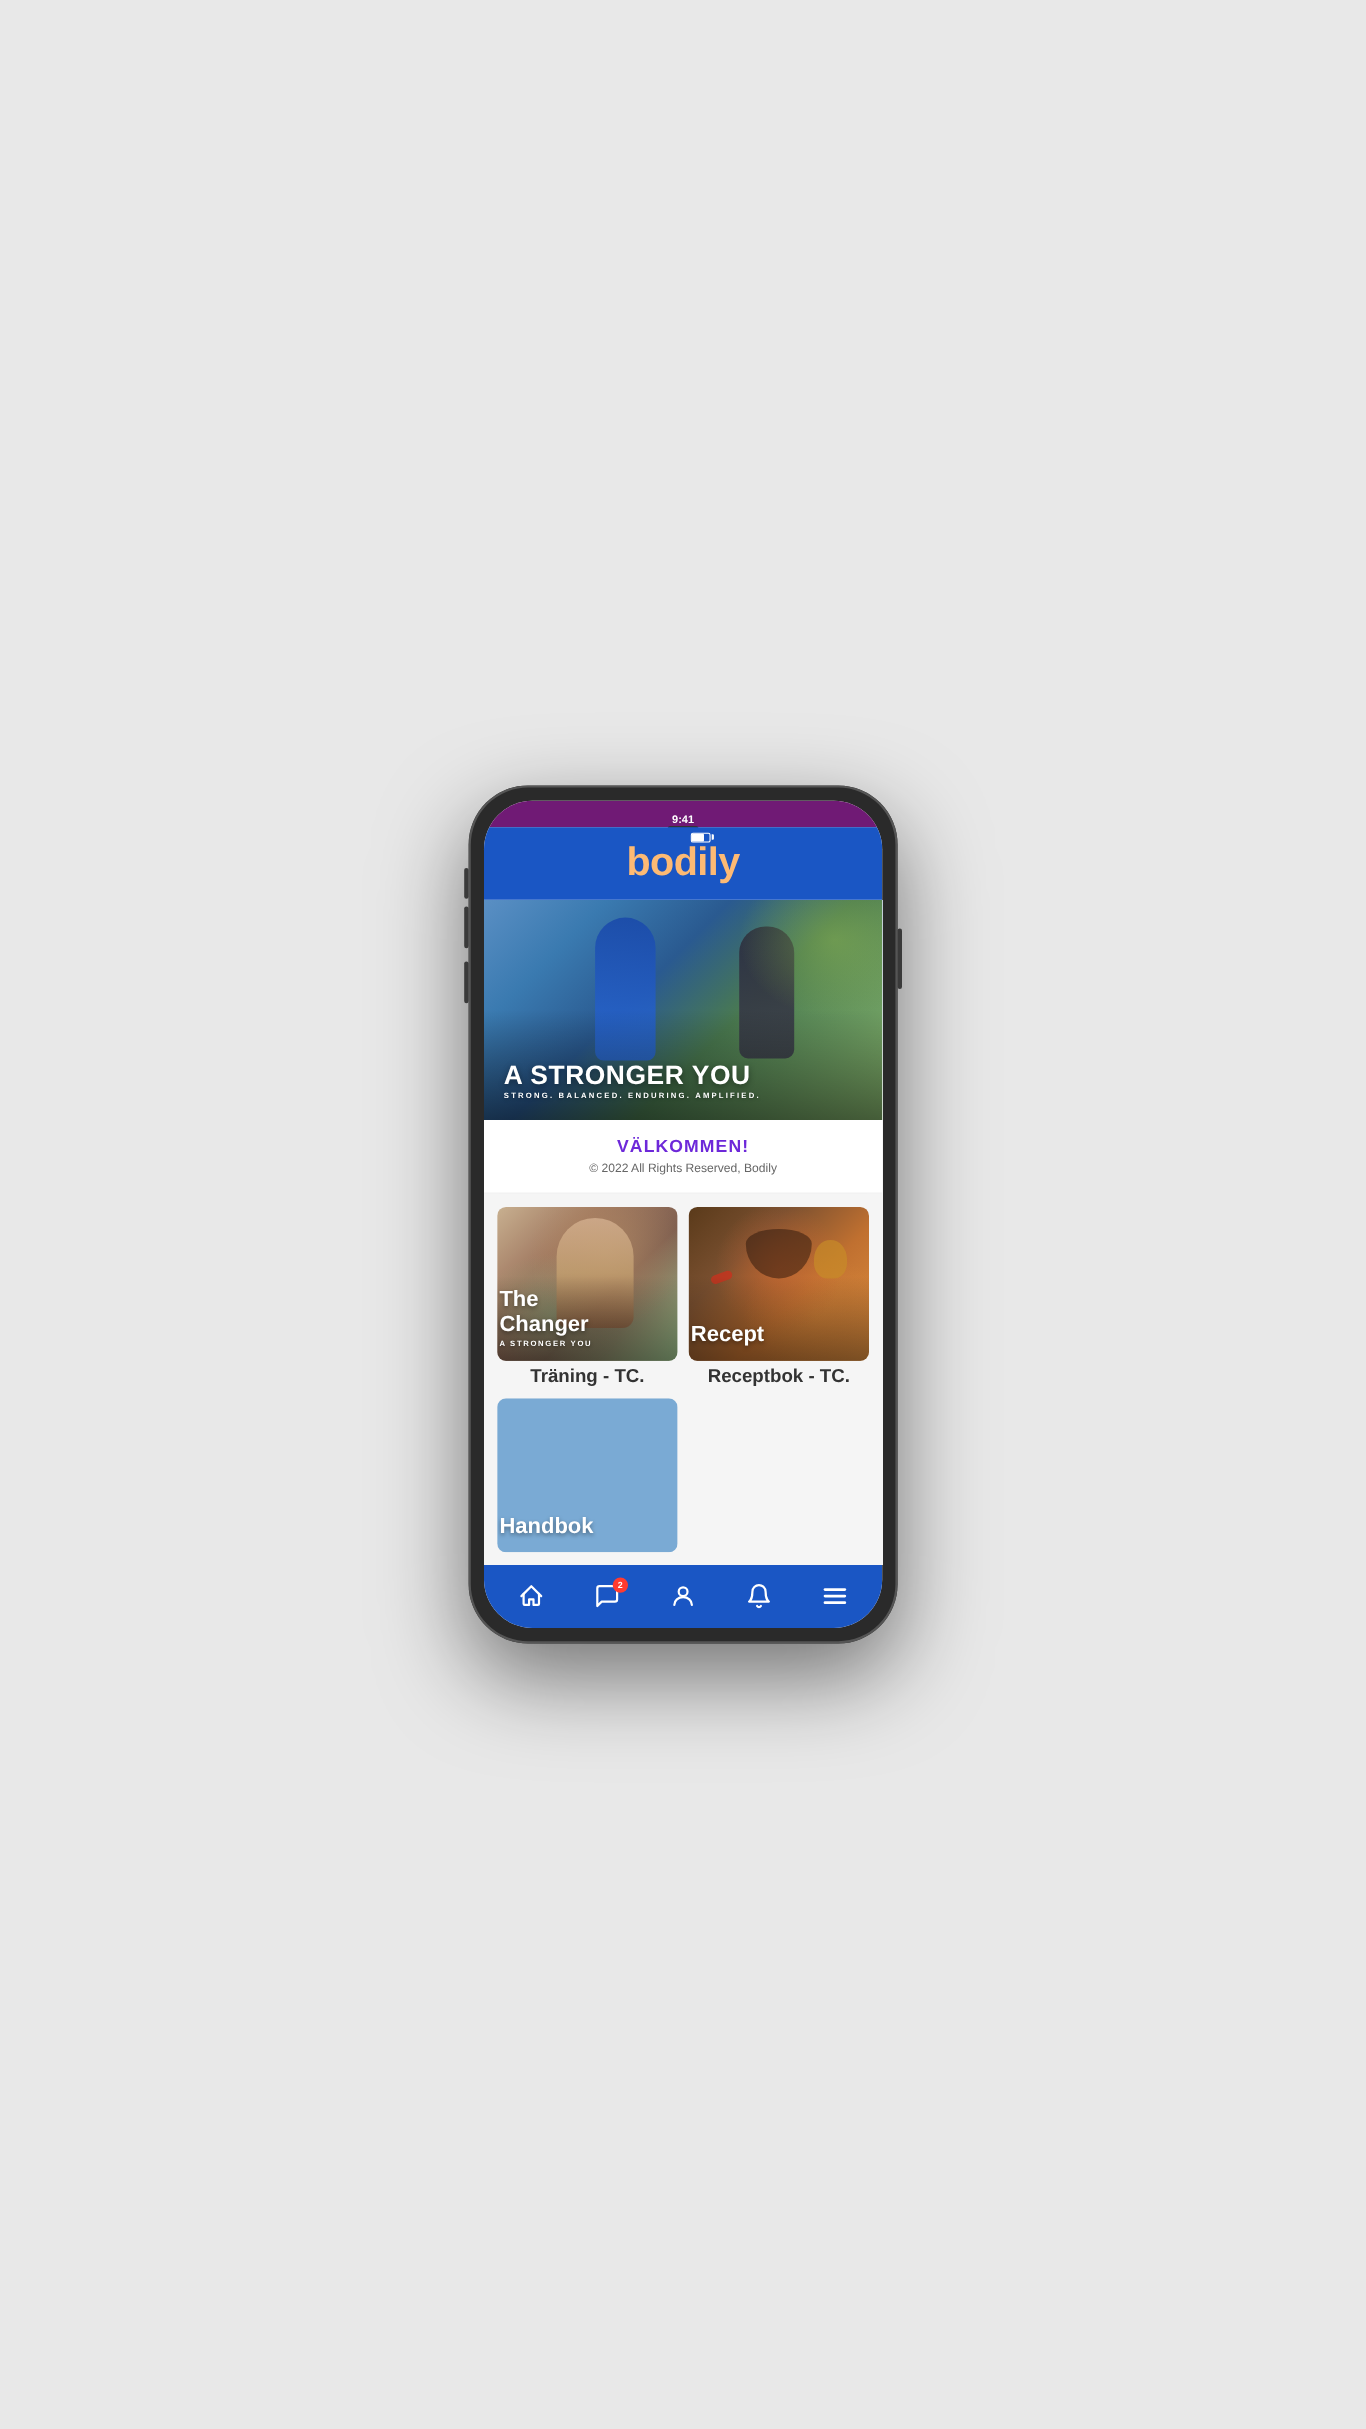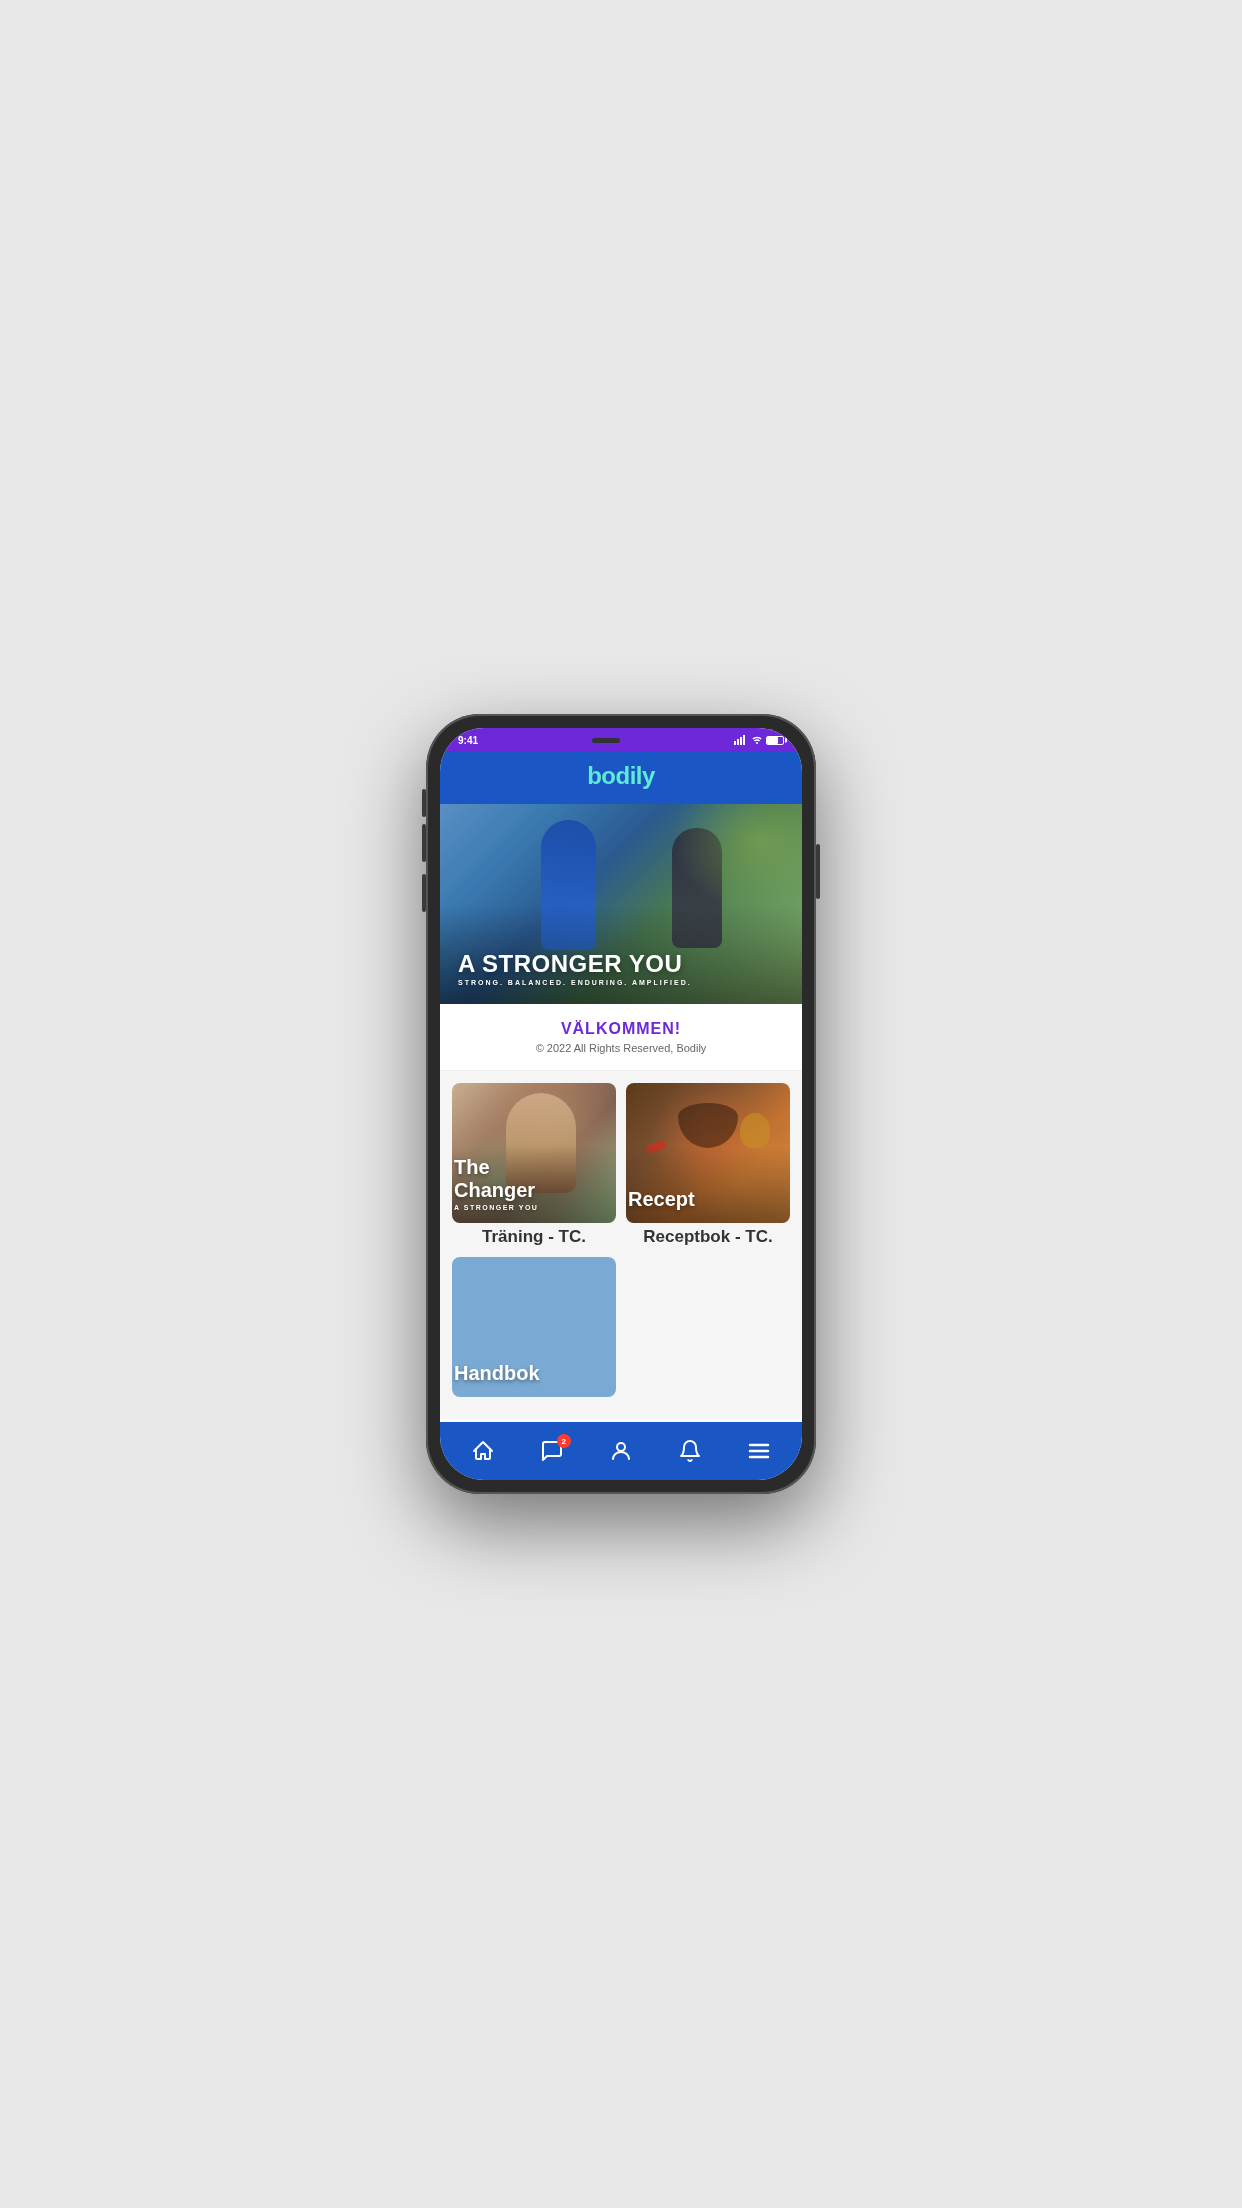--- a/index.html
+++ b/index.html
@@ -61,26 +61,27 @@
       border-radius: 44px;
       overflow: hidden;
       position: relative;
       display: flex;
       flex-direction: column;
     }
 
     
     .status-bar {
       height: 24px;
-      background: #6d28d9;
+      background: #701a75;
       display: flex;
       align-items: center;
       justify-content: space-between;
       padding: 12px 18px;
       flex-shrink: 0;
+      flex-direction: column;
     }
     .status-bar-left {
       font-size: 10px;
       color: white;
       font-weight: 600;
     }
     .status-bar-center {
       display: flex;
       gap: 4px;
       align-items: center;
@@ -122,23 +123,23 @@
     }
 
     
     .app-header {
       background: #1a56c4;
       padding: 10px 0 14px;
       text-align: center;
       flex-shrink: 0;
     }
     .app-logo {
-      font-size: 24px;
+      font-size: 36px;
       font-weight: 700;
-      color: #5eead4;
+      color: #fdba74;
       letter-spacing: -0.5px;
     }
 
     
     .scroll-content {
       flex: 1;
       overflow-y: auto;
       overflow-x: hidden;
       scrollbar-width: none;
     }

